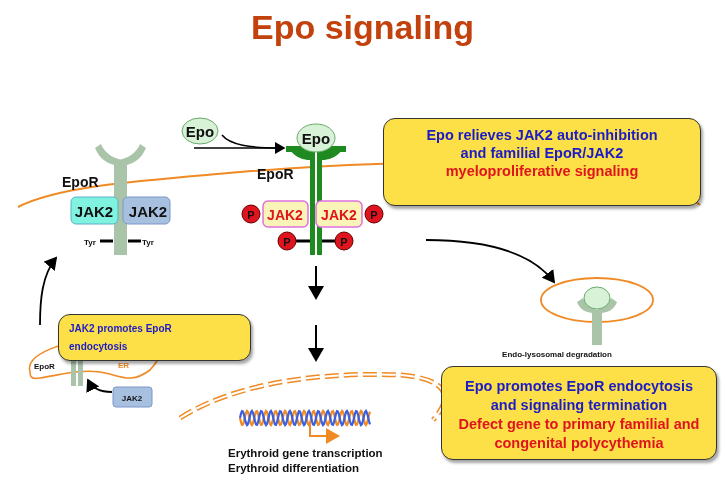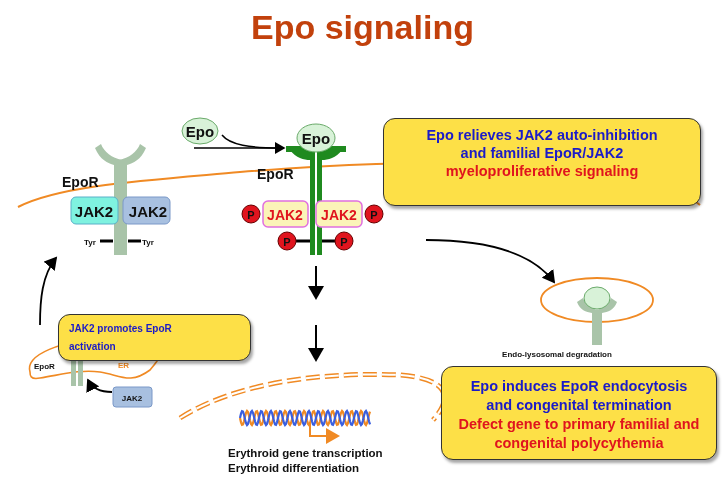--- a/index.html
+++ b/index.html
@@ -125,21 +125,21 @@
 </svg>
 
 <div class="box" style="left:383px;top:118px;width:318px;height:88px;padding-top:7px;font-size:14.5px;line-height:18px;">
   <div class="blue">Epo relieves JAK2 auto-inhibition</div>
   <div class="blue">and familial EpoR/JAK2</div>
   <div class="red">myeloproliferative signaling</div>
 </div>
 
 <div class="box" style="left:58px;top:278px;width:193px;height:47px;padding:5px 0 0 10px;text-align:left;font-size:10px;line-height:18px;margin-top:36px;">
   <div class="blue">JAK2 promotes EpoR</div>
-  <div class="blue">activation</div>
+  <div class="blue">endocytosis</div>
 </div>
 
 <div class="box" style="left:441px;top:366px;width:276px;height:94px;padding-top:10px;font-size:14.5px;line-height:19px;">
-  <div class="blue">Epo induces EpoR endocytosis</div>
-  <div class="blue">and congenital termination</div>
+  <div class="blue">Epo promotes EpoR endocytosis</div>
+  <div class="blue">and signaling termination</div>
   <div class="red">Defect gene to primary familial and</div>
   <div class="red">congenital polycythemia</div>
 </div>
 
 </body></html>

